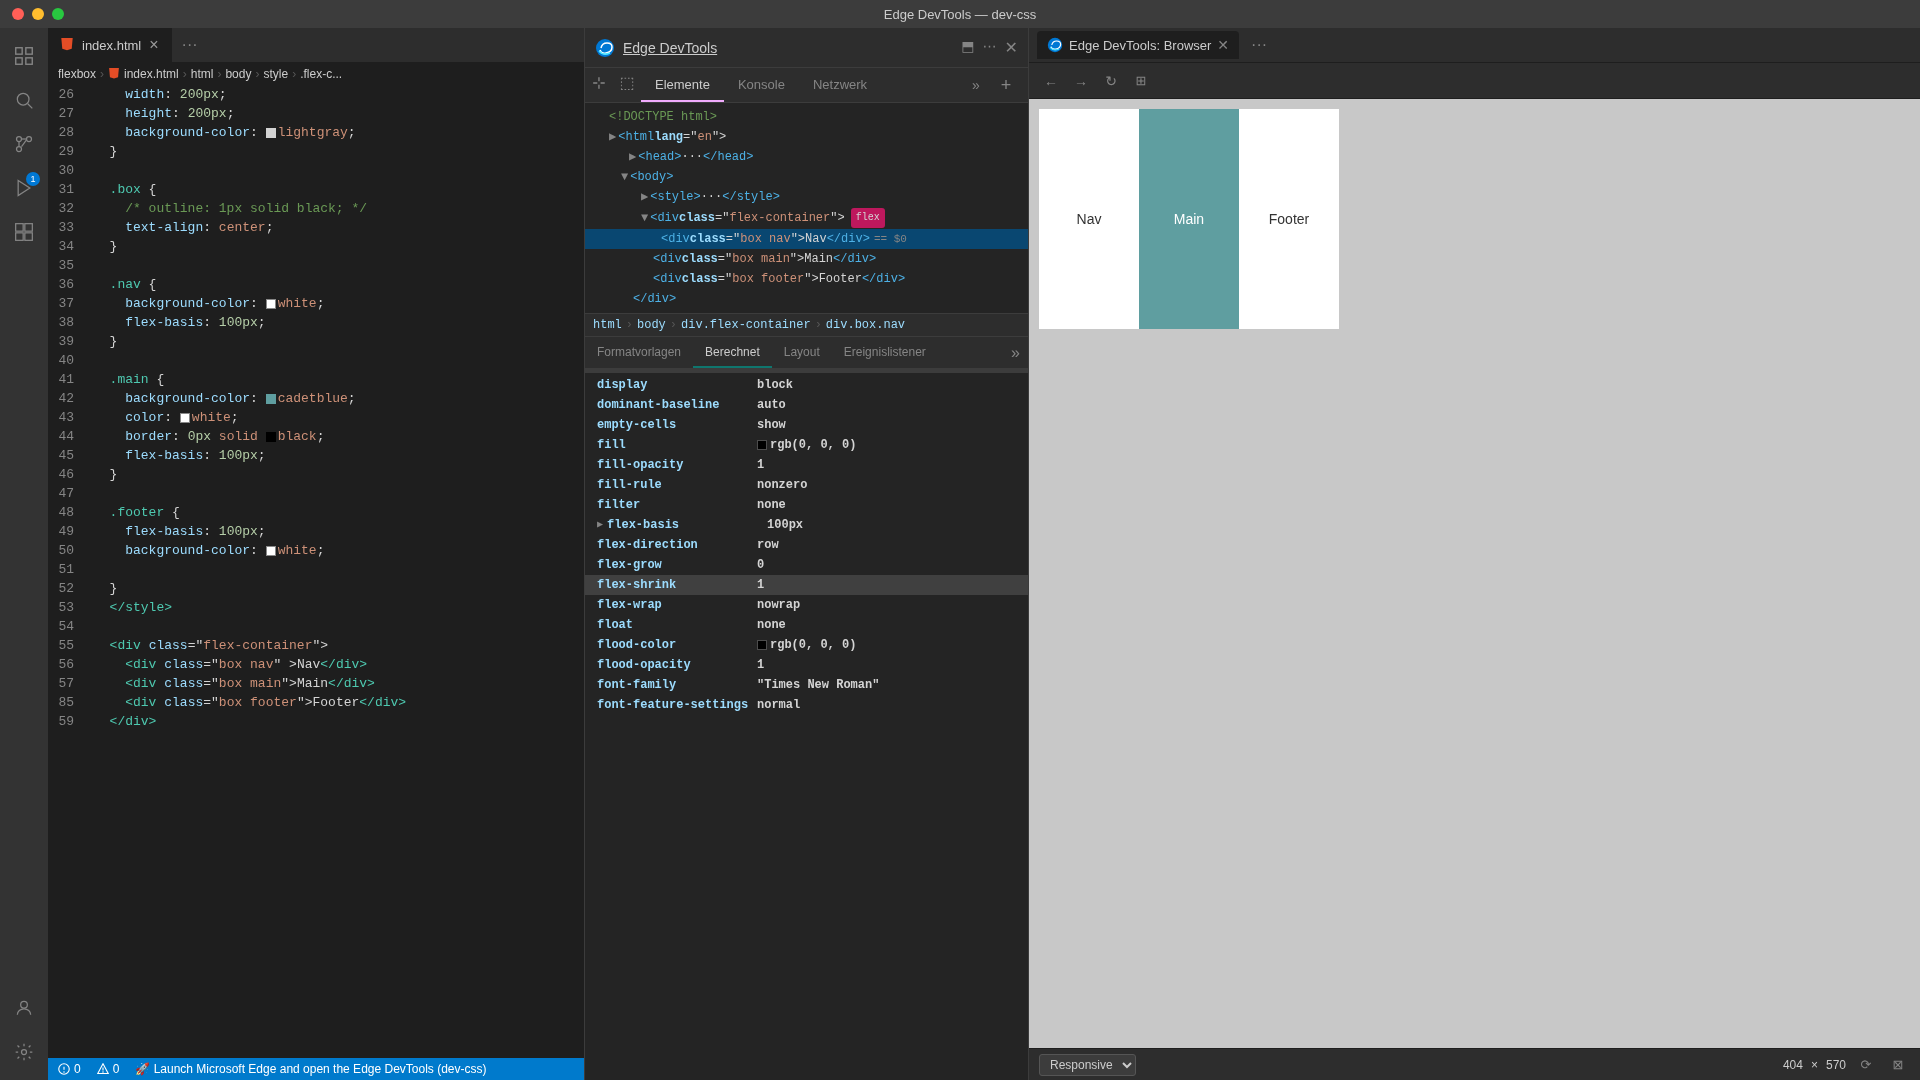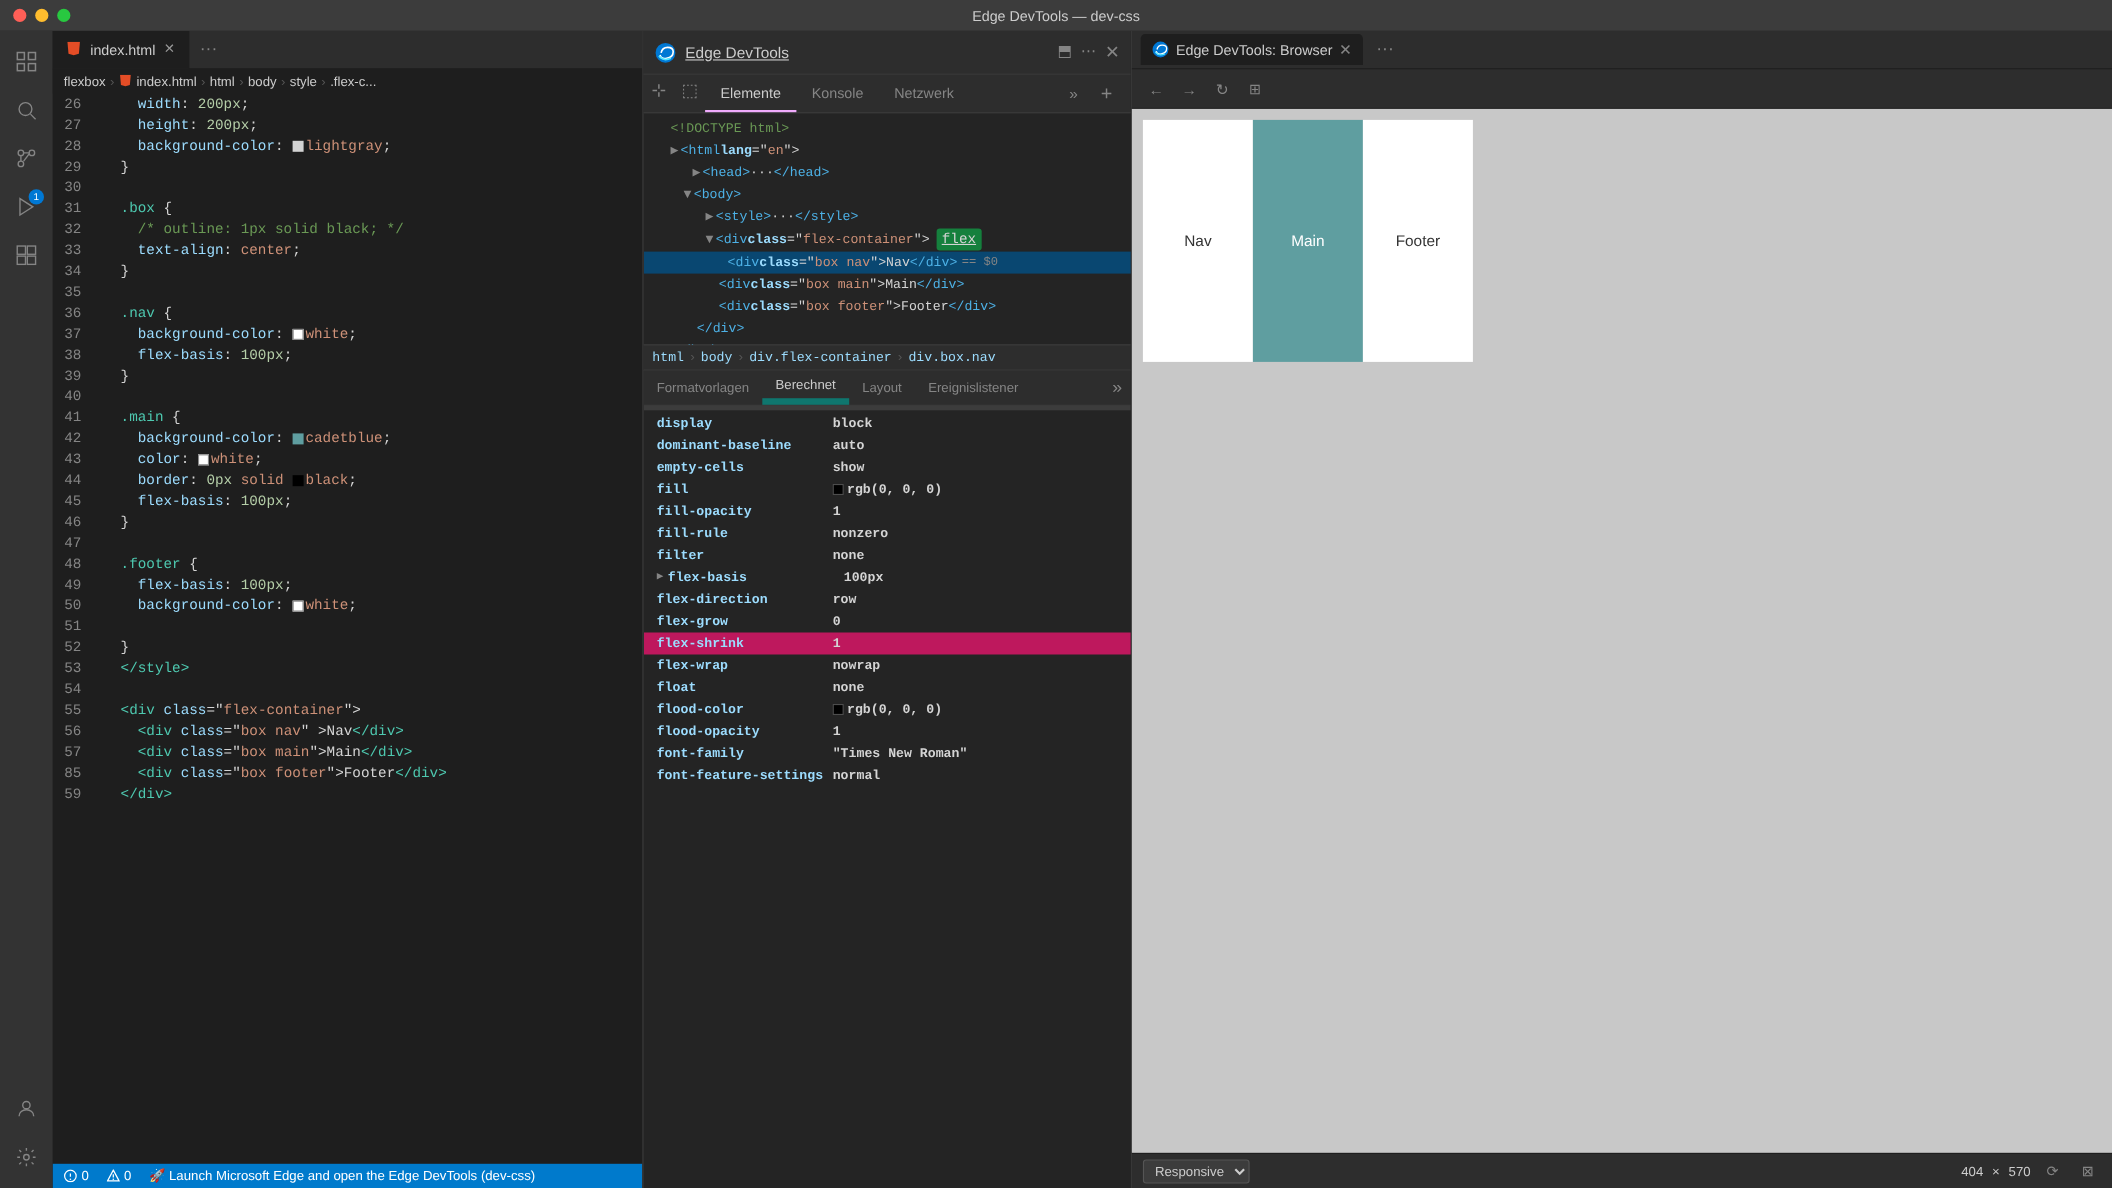--- a/index.html
+++ b/index.html
@@ -316,27 +316,26 @@
       white-space: nowrap;
     }
     .dom-line.selected { background: #094771; }
     .dom-expand { color: #858585; margin-right: 2px; cursor: pointer; }
     .dom-tag { color: #4db1e6; }
     .dom-attr-name { color: #9cdcfe; font-weight: bold; }
     .dom-attr-val { color: #ce9178; }
     .dom-text { color: #d4d4d4; }
     .dom-comment { color: #6a9955; }
     .dom-badge {
-      background: #15803d;
+      background: #be185d;
       color: #d4d4d4;
-      font-size: 13px;
+      font-size: 10px;
       padding: 1px 5px;
       border-radius: 3px;
       margin-left: 6px;
-      text-decoration: underline;
     }
     .dom-dollar { color: #858585; font-size: 11px; margin-left: 4px; }
 
     
     .dom-breadcrumb {
       height: 24px;
       background: #2d2d2d;
       display: flex;
       align-items: center;
       padding: 0 8px;
@@ -367,21 +366,21 @@
       display: flex;
       align-items: center;
       padding: 0 12px;
       color: #858585;
       font-size: 12px;
       cursor: pointer;
       border-bottom: 2px solid transparent;
     }
     .styles-tab.active {
       color: #cccccc;
-      border-bottom: 6px solid #0f766e;
+      border-bottom: 2px solid #0f766e;
     }
     .styles-tab-more {
       margin-left: auto;
       display: flex;
       align-items: center;
       padding: 0 8px;
       color: #858585;
     }
 
     
@@ -393,21 +392,21 @@
       line-height: 18px;
       position: relative;
       font-weight: bold;
     }
     .style-row {
       display: flex;
       align-items: center;
       padding: 1px 12px;
       cursor: pointer;
     }
-    .style-row.highlighted { background: #be185d; }
+    .style-row.highlighted { background: #404040; }
     .style-prop { color: #9cdcfe; width: 160px; flex-shrink: 0; }
     .style-val { color: #d4d4d4; }
     .style-expand { color: #858585; margin-right: 4px; font-size: 10px; }
     .style-color-box {
       display: inline-block;
       width: 10px;
       height: 10px;
       vertical-align: middle;
       margin-right: 3px;
       border: 1px solid rgba(255,255,255,0.3);

